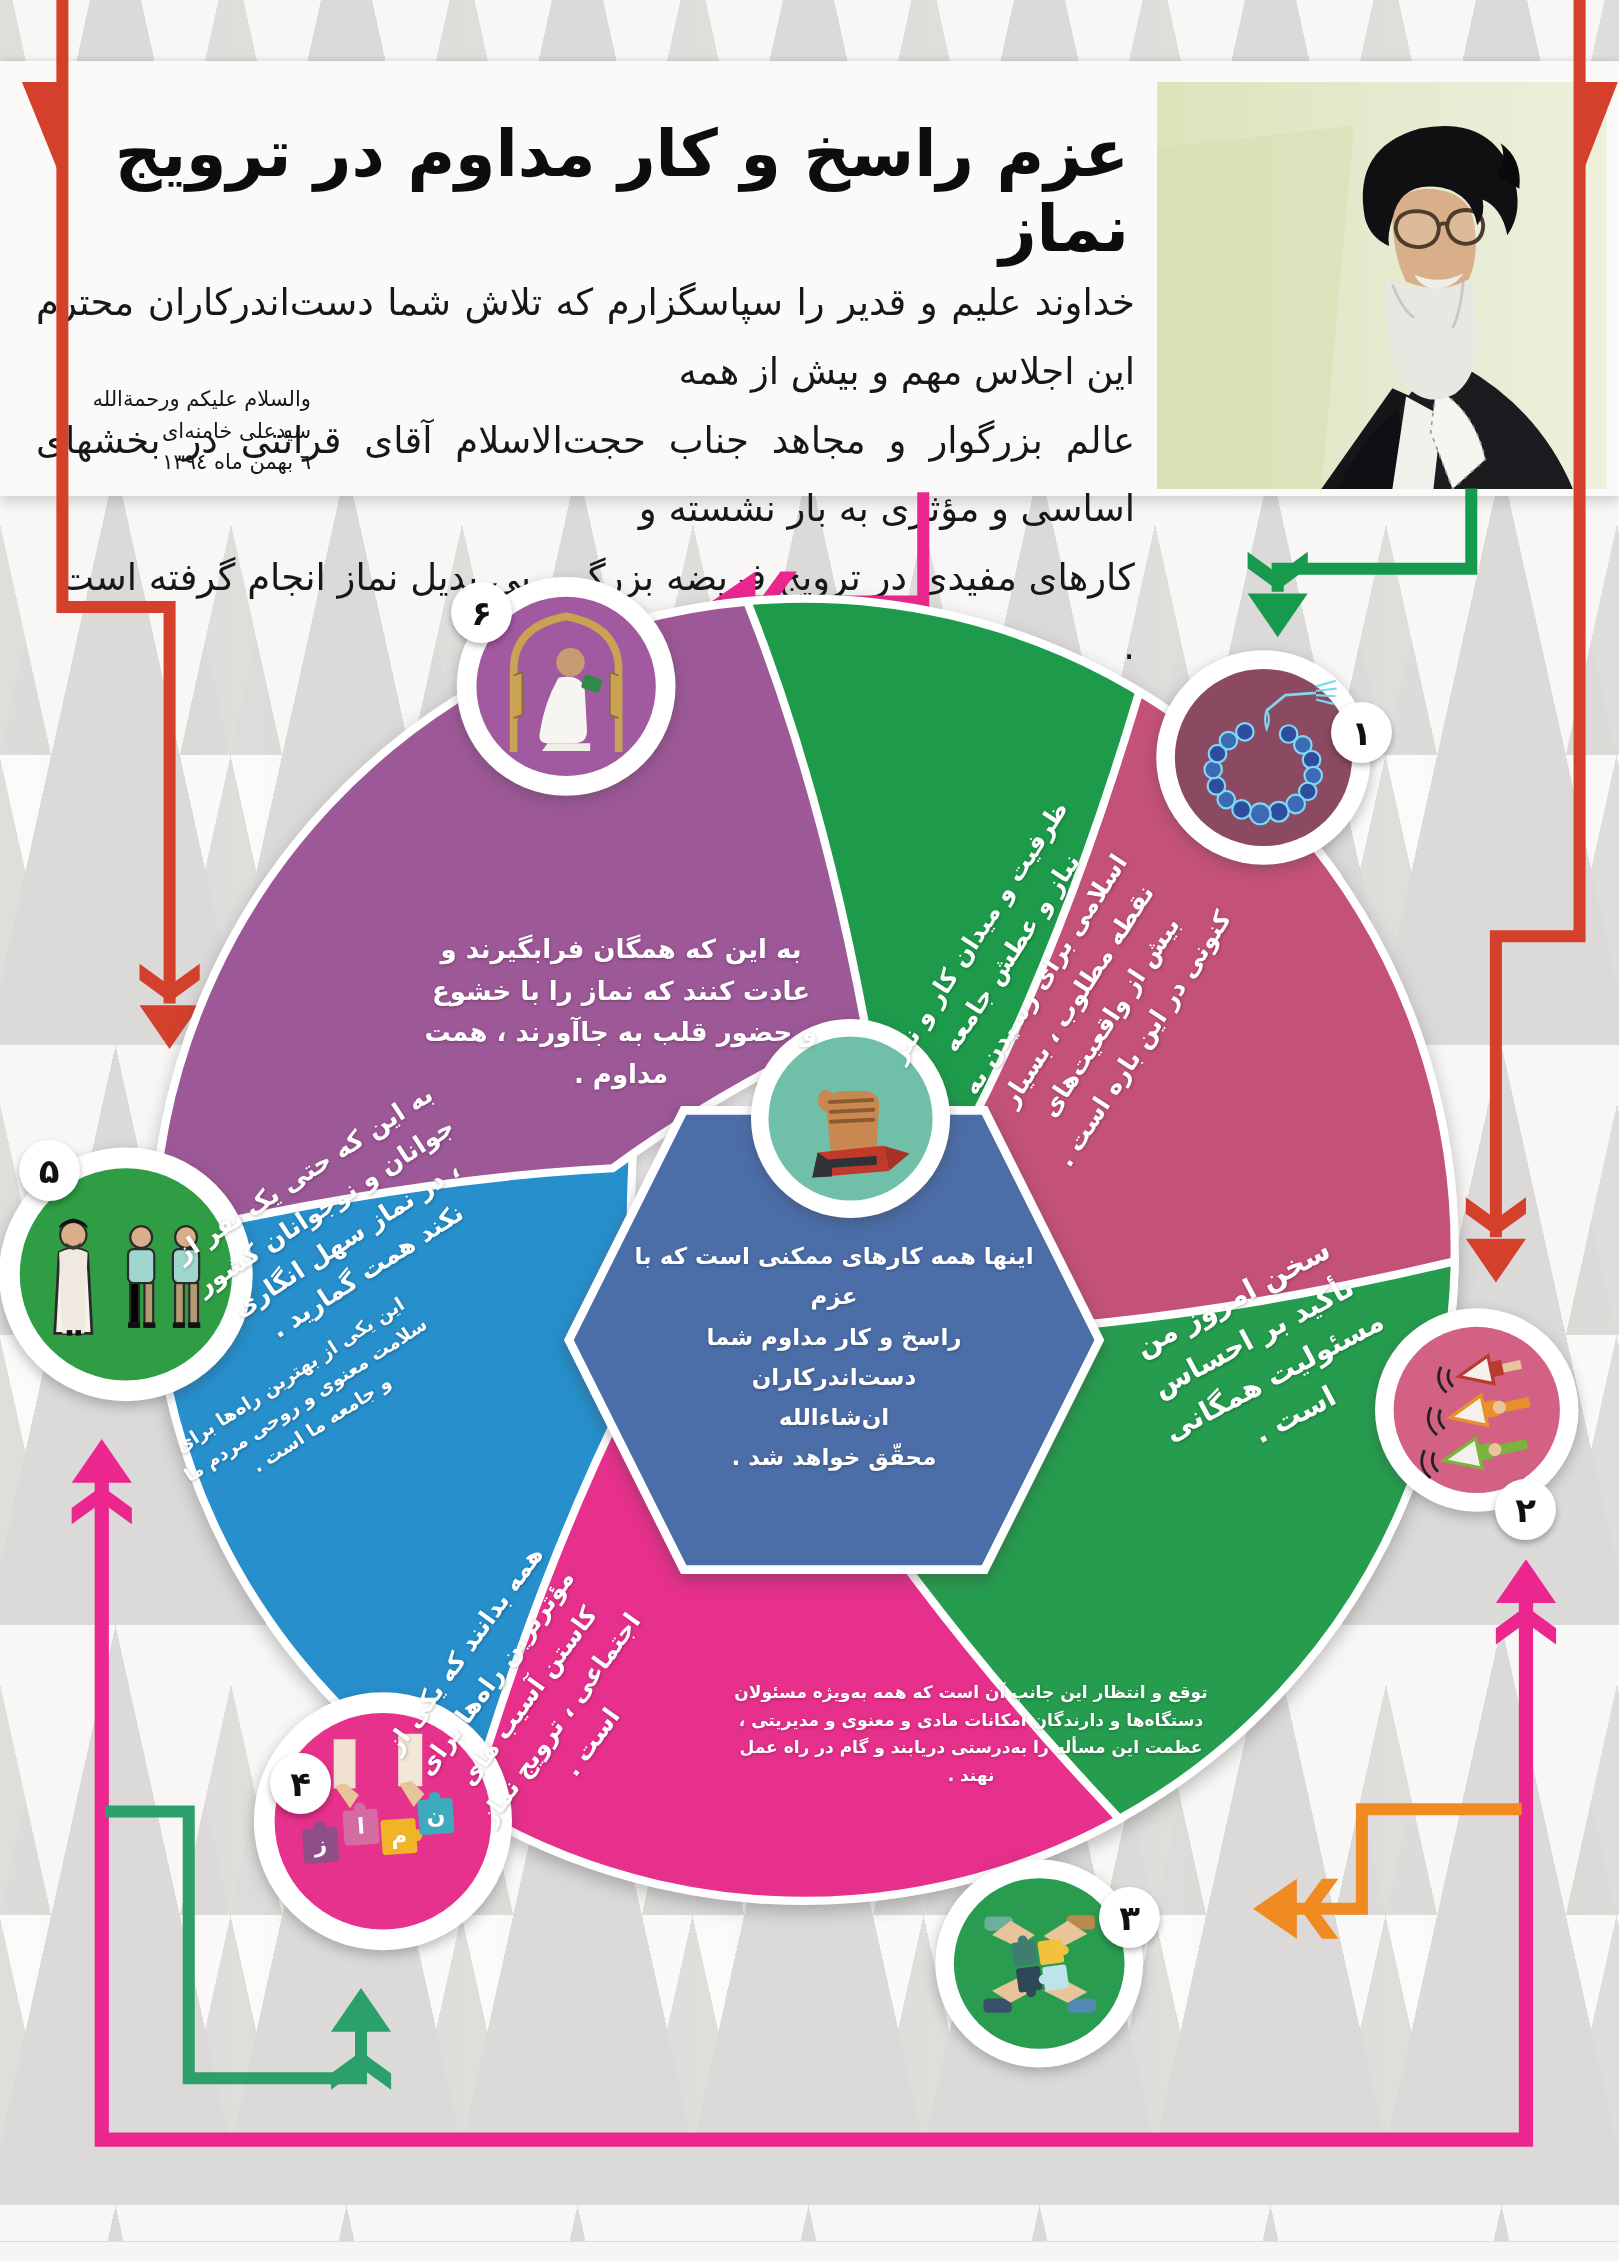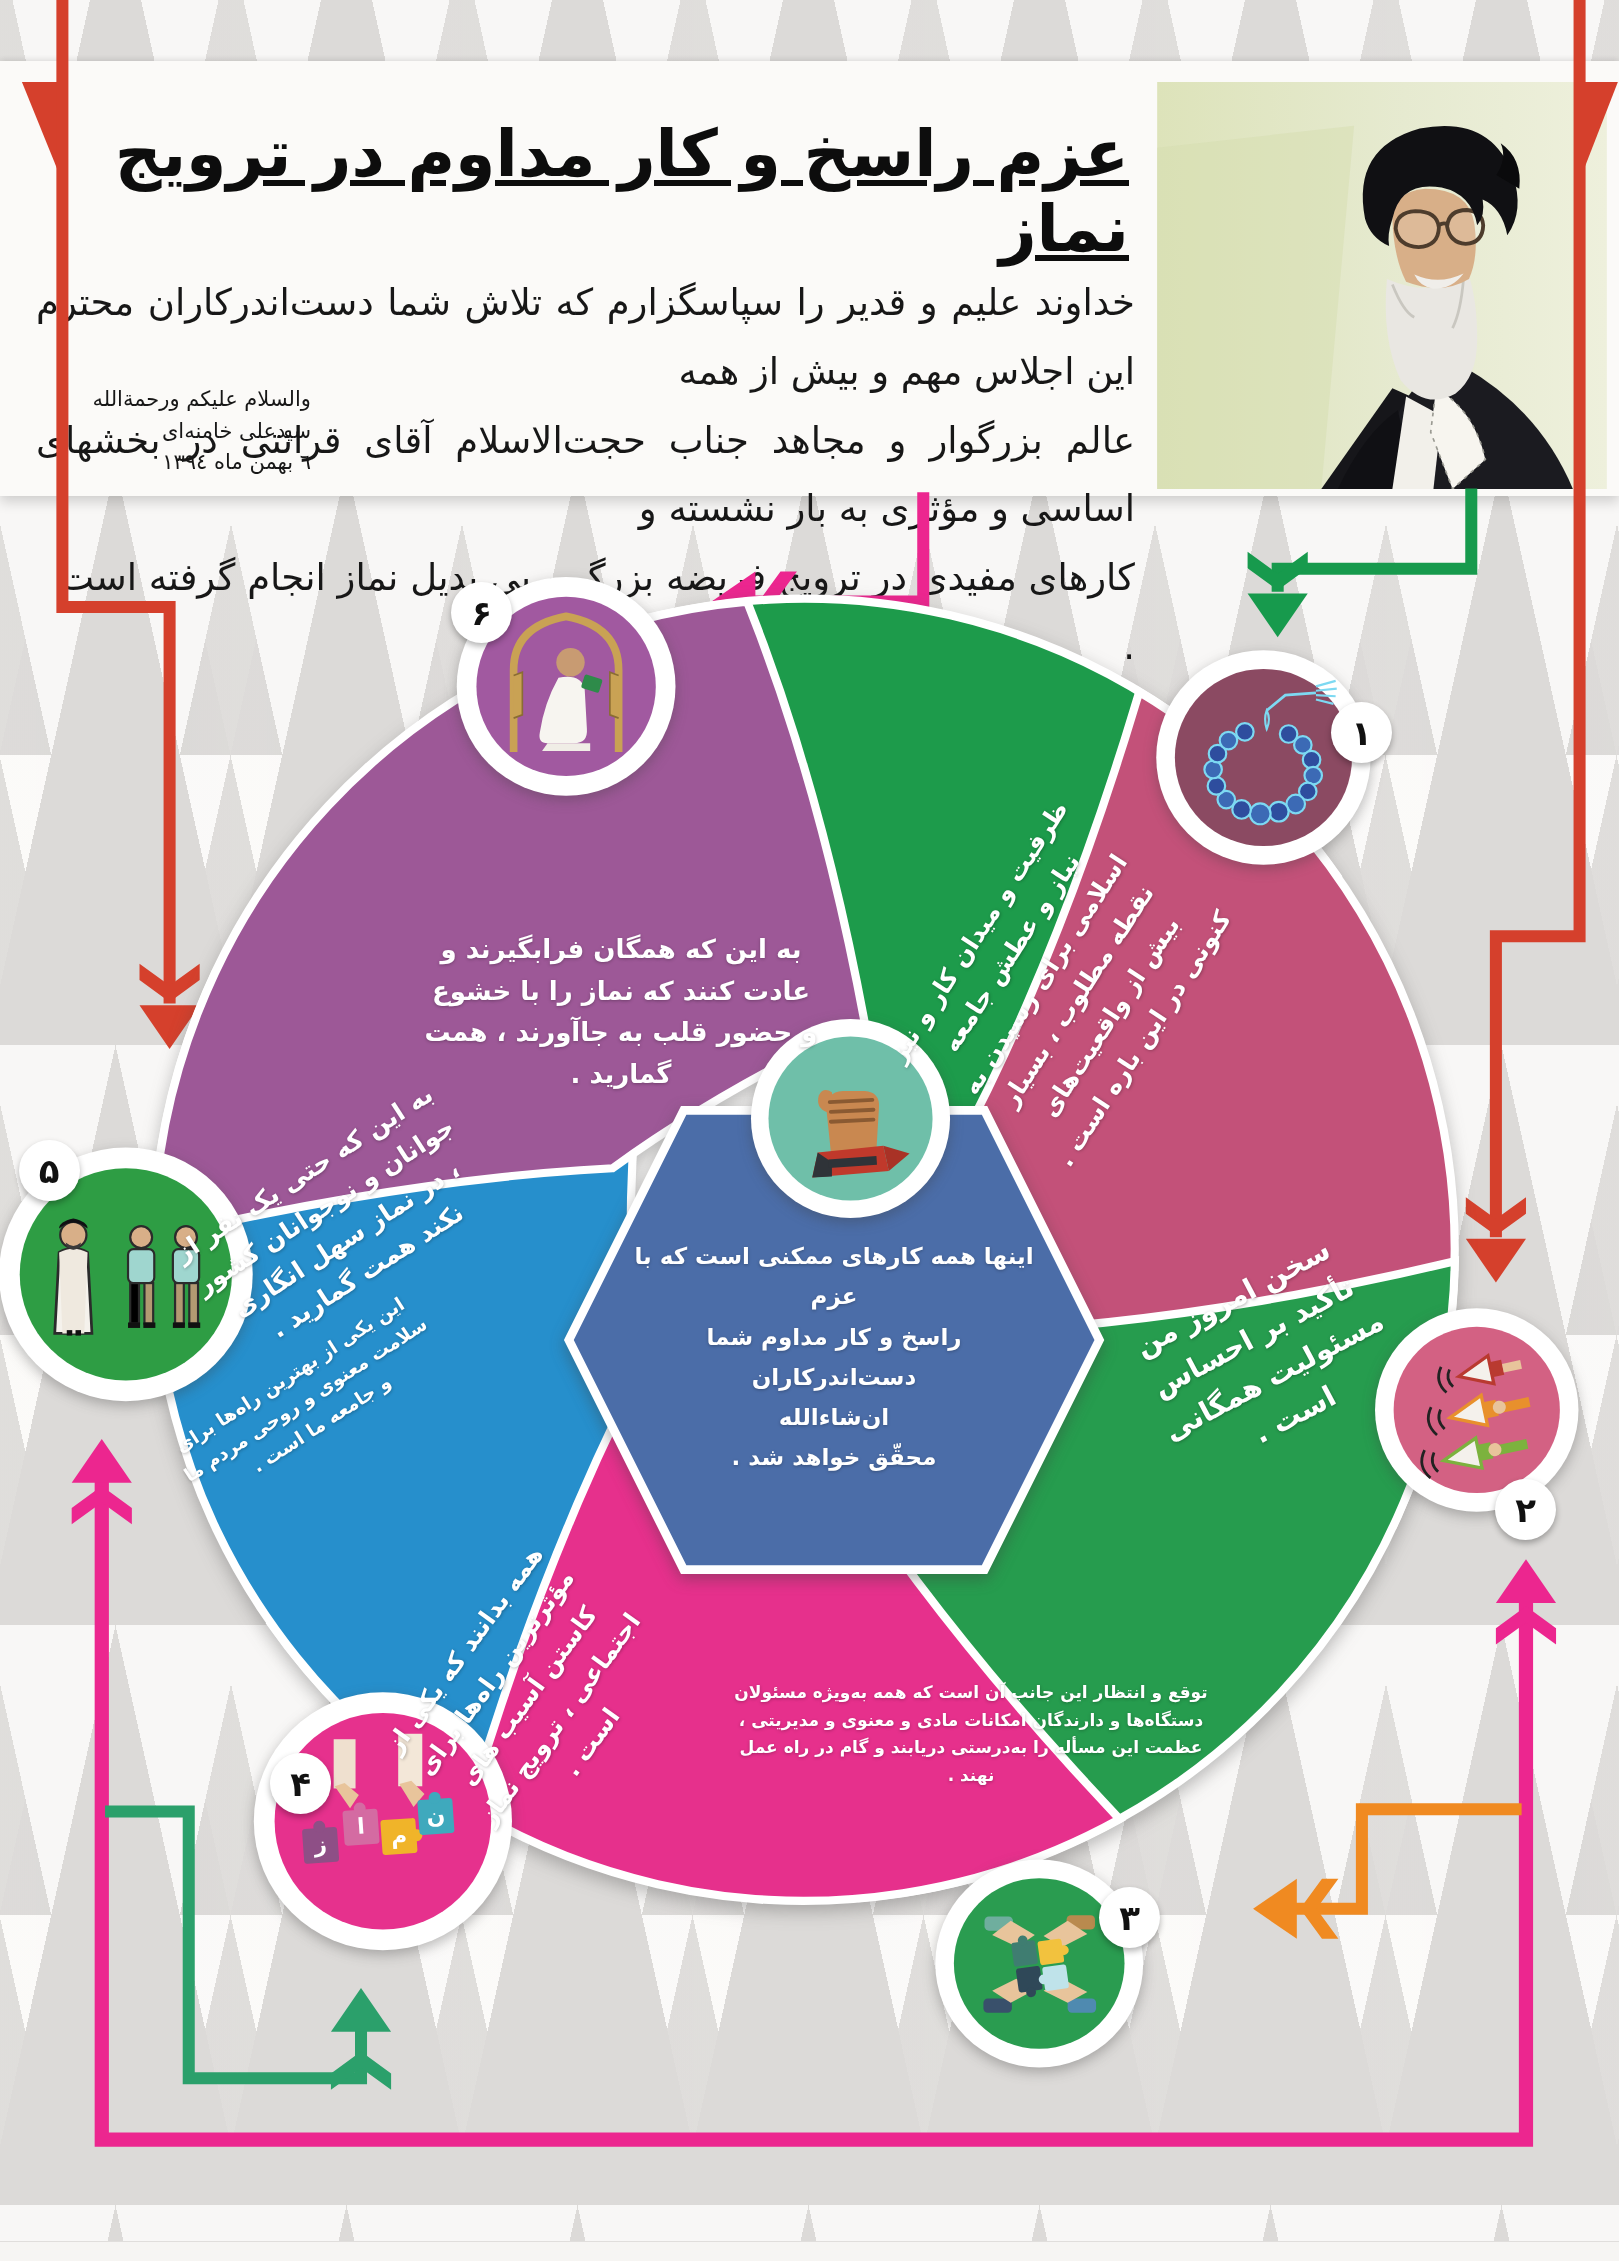--- a/index.html
+++ b/index.html
@@ -13,21 +13,21 @@
       conic-gradient(from 347.5deg at 50% 100%, rgba(252,251,250,.9) 0deg 25deg, rgba(0,0,0,0) 25deg),
       repeating-linear-gradient(90deg, rgba(255,255,255,.30) 0 33px, rgba(0,0,0,.025) 109px, rgba(255,255,255,.22) 231px);
     background-size:231px 580px,231px 580px,231px 580px,231px 580px,100% 100%;
     background-position:0 -115px,0 -115px,115px 175px,115px 175px,0 0;
   }
   .abs{position:absolute;}
   
   #header-band{position:absolute;left:0;top:61px;width:1619px;height:435px;background:#fbfaf8;
     box-shadow:0 5.5px 12px rgba(0,0,0,.16), 0 -2.2px 5.5px rgba(0,0,0,.08);}
   #page-title{position:absolute;top:116px;right:490px;width:1050px;text-align:right;
-    font-size:65px;font-weight:bold;color:#0d0d0d;letter-spacing:-0.5px;text-decoration:underline;}
+    font-size:65px;font-weight:bold;color:#0d0d0d;letter-spacing:-0.5px;}
   #header-body{position:absolute;top:269px;right:484px;width:1099px;font-size:37px;line-height:1.86;
     color:#171717;text-align:justify;}
   #header-body .bline{display:block;text-align:justify;}
   #header-body .bline:last-child{text-align:right;}
   #signature{position:absolute;left:92px;top:384px;width:219px;font-size:21px;line-height:1.5;
     color:#171717;text-align:right;}
   #portrait-frame{position:absolute;left:1157px;top:82px;width:450px;height:407px;overflow:hidden;}
   
   .wedge-text{position:absolute;color:#fff;font-weight:bold;text-align:center;
     text-shadow:0 1.1px 3.3px rgba(0,0,0,.28);transform-origin:center center;}
@@ -312,21 +312,21 @@
 
   <div class="wedge-text" dir="rtl" style="left:1264px;top:1357px;width:273px;font-size:28.4px;line-height:1.55;transform:translate(-50%,-50%) rotate(-28deg);">سخن امروز من تأکید بر احساس مسئولیت همگانی است .</div>
 
   <div class="wedge-text" dir="rtl" style="left:971px;top:1734px;width:492px;font-size:17px;line-height:1.62;transform:translate(-50%,-50%);">توقع و انتظار این جانب آن است که همه به‌ویژه مسئولان دستگاه‌ها و دارندگان امکانات مادی و معنوی و مدیریتی ، عظمت این مسأله را به‌درستی دریابند و گام در راه عمل نهند .</div>
 
   <div class="wedge-text" dir="rtl" style="left:528px;top:1696px;width:295px;font-size:24.6px;line-height:1.6;transform:translate(-50%,-50%) rotate(-54deg);">همه بدانند که یکی از مؤثرترین راه‌ها برای کاستن آسیب های اجتماعی ، ترویج نماز است .</div>
 
   <div class="wedge-text" dir="rtl" style="left:336px;top:1223px;width:312px;font-size:25px;line-height:1.55;transform:translate(-50%,-50%) rotate(-33deg);">به این که حتی یک نفر از جوانان و نوجوانان کشور ، در نماز سهل انگاری نکند همت گمارید .</div>
   <div class="wedge-text" dir="rtl" style="left:306px;top:1400px;width:295px;font-size:18.6px;line-height:1.55;transform:translate(-50%,-50%) rotate(-33deg);">این یکی از بهترین راه‌ها برای سلامت معنوی و روحی مردم ما و جامعه ما است .</div>
 
-  <div class="wedge-text" dir="rtl" style="left:621px;top:1012px;width:394px;font-size:26px;line-height:1.6;transform:translate(-50%,-50%);">به این که همگان فرابگیرند و عادت کنند که نماز را با خشوع و حضور قلب به جاآورند ، همت گمارید .</div>
+  <div class="wedge-text" dir="rtl" style="left:621px;top:1012px;width:394px;font-size:26px;line-height:1.6;transform:translate(-50%,-50%);">به این که همگان فرابگیرند و عادت کنند که نماز را با خشوع و حضور قلب به جاآورند ، همت مداوم .</div>
 
   <div class="wedge-text" dir="rtl" style="left:834px;top:1357px;width:405px;font-size:23px;line-height:1.75;transform:translate(-50%,-50%);">
     <div>اینها همه کارهای ممکنی است که با عزم</div>
     <div>راسخ و کار مداوم شما دست‌اندرکاران</div>
     <div>ان‌شاءالله</div>
     <div>محقّق خواهد شد .</div>
   </div>
 
   <div class="badge" style="left:1331px;top:702px;">۱</div>
   <div class="badge" style="left:1495px;top:1479px;">۲</div>

